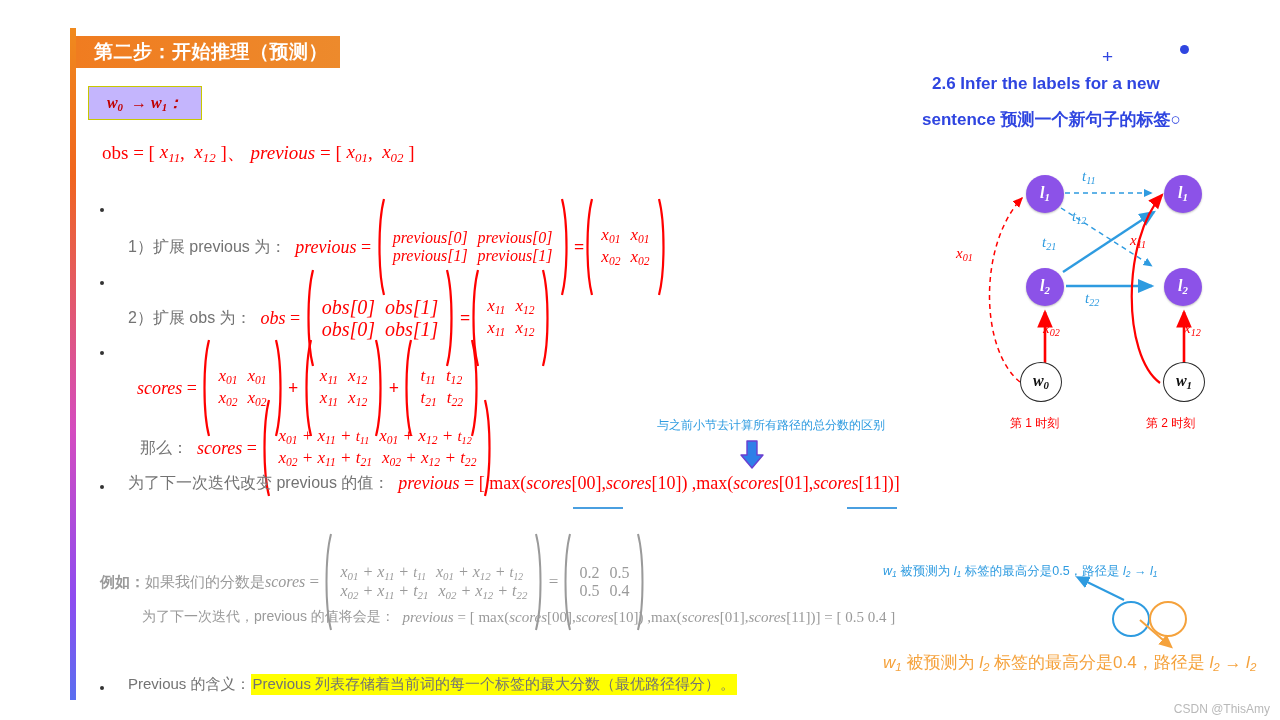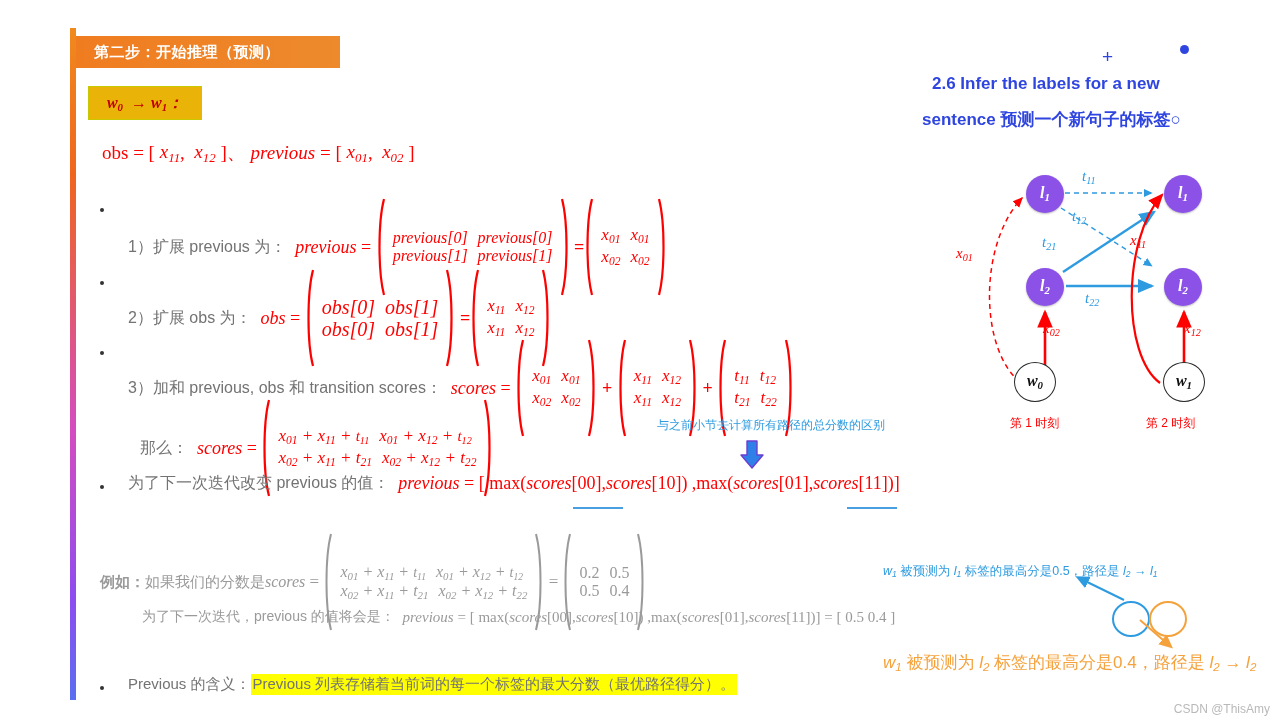--- a/index.html
+++ b/index.html
@@ -23,30 +23,30 @@
   }
 
   
   .title-banner {
     position: absolute; left: 76px; top: 36px;
     width: 264px; height: 32px;
     background: linear-gradient(to right, #f07c20, #ed8a2c);
     display: flex; align-items: center;
   }
   .title-banner .txt {
-    color: #ffffff; font-weight: bold; font-size: 15px;
+    color: #ffffff; font-weight: bold; font-size: 19px;
     padding-left: 18px; letter-spacing: .5px;
     white-space: nowrap;
   }
 
   
   .w-box {
     position: absolute; left: 88px; top: 86px;
     width: 114px; height: 34px;
-    background: #eab308; border: 1px solid #c8c800;
+    background: #c4b5fd; border: 1px solid #c8c800;
     display: flex; align-items: center; justify-content: center;
   }
   .w-box .txt {
     color: #c00000; font-weight: bold; font-style: italic;
     font-size: 16px; font-family: "Liberation Serif", serif;
     white-space: nowrap;
   }
 
   
   .red  { color: #ff0000; }
@@ -280,21 +280,20 @@
       <span class="paren">
           <svg viewBox="0 0 9 100" preserveAspectRatio="none">
             <path d="M1 2 C7 25, 7 75, 1 98" stroke="#ff0000" stroke-width="2.2" fill="none"></path>
           </svg>
         </span>
     </span>
   </div>
 
   <div class="bullet" style="left:100px; top:351px;"></div>
   <div class="line" style="left:128px; top:338px; font-size:16px;">
-    <span class="cn black">3）加和 previous, obs 和 transition scores：</span>
     <span>&nbsp;&nbsp;</span>
     <span class="mathit red" style="font-size:18px;">scores</span>
     <span class="mathup red" style="font-size:18px;">&nbsp;=&nbsp;</span>
     <span class="matrix red">
       <span class="paren">
           <svg viewBox="0 0 9 100" preserveAspectRatio="none">
             <path d="M8 2 C2 25, 2 75, 8 98" stroke="#ff0000" stroke-width="2.2" fill="none"></path>
           </svg>
         </span>
       <span class="mrows" style="font-size:17px;">
@@ -557,21 +556,21 @@
     </div>
     <div class="node label-node" style="left:96px; top:118px;">
       <span><i>l</i><sub>2</sub></span>
     </div>
     <div class="node label-node" style="left:234px; top:25px;">
       <span><i>l</i><sub>1</sub></span>
     </div>
     <div class="node label-node" style="left:234px; top:118px;">
       <span><i>l</i><sub>2</sub></span>
     </div>
-    <div class="node word-node" style="left:84px; top:212px;">
+    <div class="node word-node" style="left:90px; top:212px;">
       <span><i>w</i><sub>0</sub></span>
     </div>
     <div class="node word-node" style="left:233px; top:212px;">
       <span><i>w</i><sub>1</sub></span>
     </div>
 
     <div class="diag-lbl lblue" style="left:152px; top:18px;"><i>t</i><sub>11</sub></div>
     <div class="diag-lbl lblue" style="left:142px; top:58px;"><i>t</i><sub>12</sub></div>
     <div class="diag-lbl lblue" style="left:112px; top:84px;"><i>t</i><sub>21</sub></div>
     <div class="diag-lbl lblue" style="left:155px; top:140px;"><i>t</i><sub>22</sub></div>

